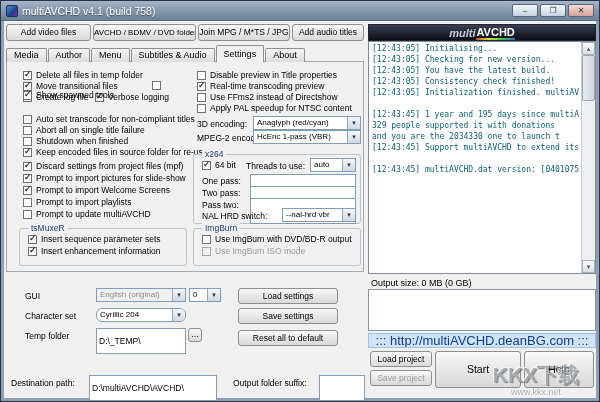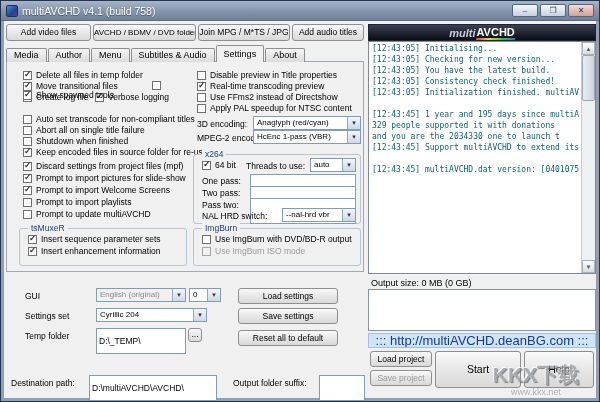--- a/index.html
+++ b/index.html
@@ -243,22 +243,22 @@
           <span class="box"></span>
           <span>Use ImgBurn ISO mode</span>
         </label>
     </div>
   </div>
 
   <div class="lbl" style="left:24px;top:290px;">GUI</div>
   <div class="combo disabled" style="left:95px;top:287px;width:90px;"><span>English (original)</span><span class="arr">▾</span></div>
   <div class="combo" style="left:188px;top:287px;width:32px;"><span>0</span><span class="arr">▾</span></div>
 
-  <div class="lbl" style="left:24px;top:310px;">Settings set</div>
-  <div class="combo" style="left:95px;top:307px;width:111px;"><span>Cyrillic 204</span><span class="arr">▾</span></div>
+  <div class="lbl" style="left:24px;top:310px;">Character set</div>
+  <div class="combo" style="left:95px;top:307px;width:90px;border-radius:6px;"><span>Cyrillic 204</span><span class="arr">▾</span></div>
 
   <div class="lbl" style="left:24px;top:330px;">Temp folder</div>
   <input class="field" style="left: 95px; top: 327px; width: 90px;" value="D:\_TEMP\">
   <div class="btn" style="left:187px;top:327px;width:14px;height:14px;line-height:10px;">...</div>
 
   <div class="btn" style="left:237px;top:287px;width:100px;height:16px;line-height:14px;">Load settings</div>
   <div class="btn" style="left:237px;top:307px;width:100px;height:16px;line-height:14px;">Save settings</div>
   <div class="btn" style="left:237px;top:329px;width:100px;height:16px;line-height:14px;">Reset all to default</div>
 
   <div class="lbl" style="left:10px;top:377px;">Destination path:</div>

